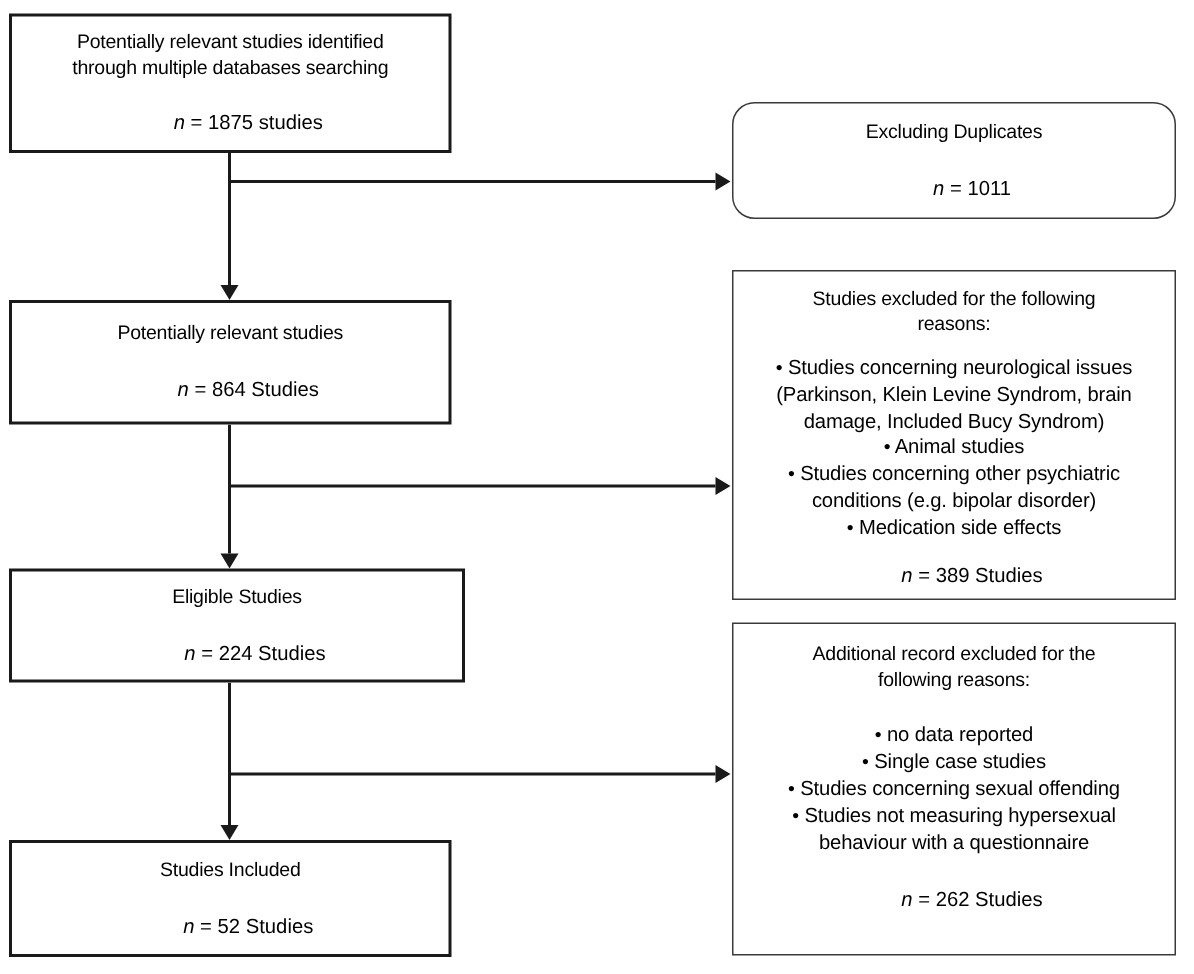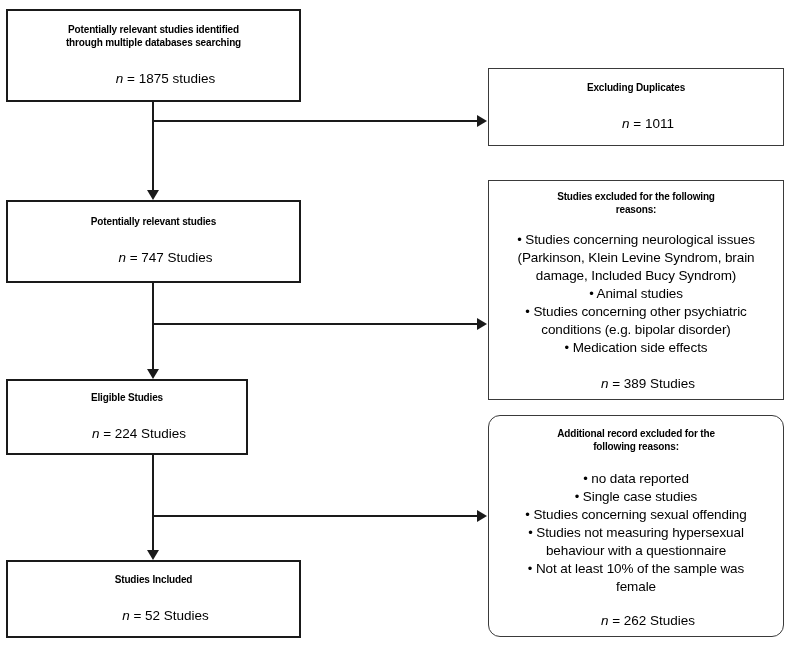--- a/index.html
+++ b/index.html
@@ -29,22 +29,22 @@
     flex-direction: column;
     align-items: center;
     justify-content: center;
     text-align: center;
     padding: 6px 8px;
   }
   .box.right {
     border: 1.5px solid #3a3a3a;
   }
   .box-title {
-    font-weight: bold;
-    font-size: 10px;
+    font-weight: normal;
+    font-size: 13px;
     line-height: 1.28;
     letter-spacing: -0.15px;
   }
   .box-count {
     font-size: 13.5px;
     line-height: 1.3;
     margin-left: 24px;
   }
   .box-count .ital {
     font-style: italic;
@@ -125,36 +125,36 @@
       <span>Potentially relevant studies identified</span><br>
       <span>through multiple databases searching</span>
     </div>
     <div class="gap-md"></div>
     <div class="box-count"><span class="ital">n</span><span> = </span><span>1875 studies</span></div>
   </div>
 
   <div class="box" style="left:6px; top:200px; width:295px; height:83px;">
     <div class="box-title">Potentially relevant studies</div>
     <div class="gap-md"></div>
-    <div class="box-count"><span class="ital">n</span><span> = </span><span>747 Studies</span></div>
-  </div>
-
-  <div class="box" style="left:6px; top:379px; width:242px; height:76px;">
+    <div class="box-count"><span class="ital">n</span><span> = </span><span>864 Studies</span></div>
+  </div>
+
+  <div class="box" style="left:6px; top:379px; width:304px; height:76px;">
     <div class="box-title">Eligible Studies</div>
     <div class="gap-md"></div>
     <div class="box-count"><span class="ital">n</span><span> = </span><span>224 Studies</span></div>
   </div>
 
   <div class="box" style="left:6px; top:560px; width:295px; height:78px;">
     <div class="box-title">Studies Included</div>
     <div class="gap-md"></div>
     <div class="box-count"><span class="ital">n</span><span> = </span><span>52 Studies</span></div>
   </div>
 
-  <div class="box right" style="left:488px; top:68px; width:296px; height:78px;">
+  <div class="box right" style="left:488px; top:68px; width:296px; height:78px;border-radius:15px;">
     <div class="box-title">Excluding Duplicates</div>
     <div class="gap-md"></div>
     <div class="box-count"><span class="ital">n</span><span> = </span><span>1011</span></div>
   </div>
 
   <div class="box right" style="left:488px; top:180px; width:296px; height:220px; justify-content:center; padding-top:10px;">
     <div class="box-title">
       <span>Studies excluded for the following</span><br>
       <span>reasons:</span>
     </div>
@@ -177,21 +177,21 @@
       </li>
       <li>
         <span class="bullet">•</span>
         <span>Medication side effects</span>
       </li>
     </ul>
     <div class="gap-md"></div>
     <div class="box-count"><span class="ital">n</span><span> = </span><span>389 Studies</span></div>
   </div>
 
-  <div class="box right" style="left:488px; top:415px; width:296px; height:222px; justify-content:flex-start; padding-top:12px;border-radius:12px;">
+  <div class="box right" style="left:488px; top:415px; width:296px; height:222px; justify-content:flex-start; padding-top:12px;">
     <div class="box-title">
       <span>Additional record excluded for the</span><br>
       <span>following reasons:</span>
     </div>
     <div class="gap-md"></div>
     <ul class="reason-list">
       <li>
         <span class="bullet">•</span>
         <span>no data reported</span>
       </li>
@@ -201,23 +201,18 @@
       </li>
       <li>
         <span class="bullet">•</span>
         <span>Studies concerning sexual offending</span>
       </li>
       <li>
         <span class="bullet">•</span>
         <span>Studies not measuring hypersexual</span>
         <span class="cont">behaviour with a questionnaire</span>
       </li>
-      <li>
-        <span class="bullet">•</span>
-        <span>Not at least 10% of the sample was</span>
-        <span class="cont">female</span>
-      </li>
     </ul>
     <div class="gap-md"></div>
     <div class="box-count"><span class="ital">n</span><span> = </span><span>262 Studies</span></div>
   </div>
 
 </div>
 
 </body></html>

